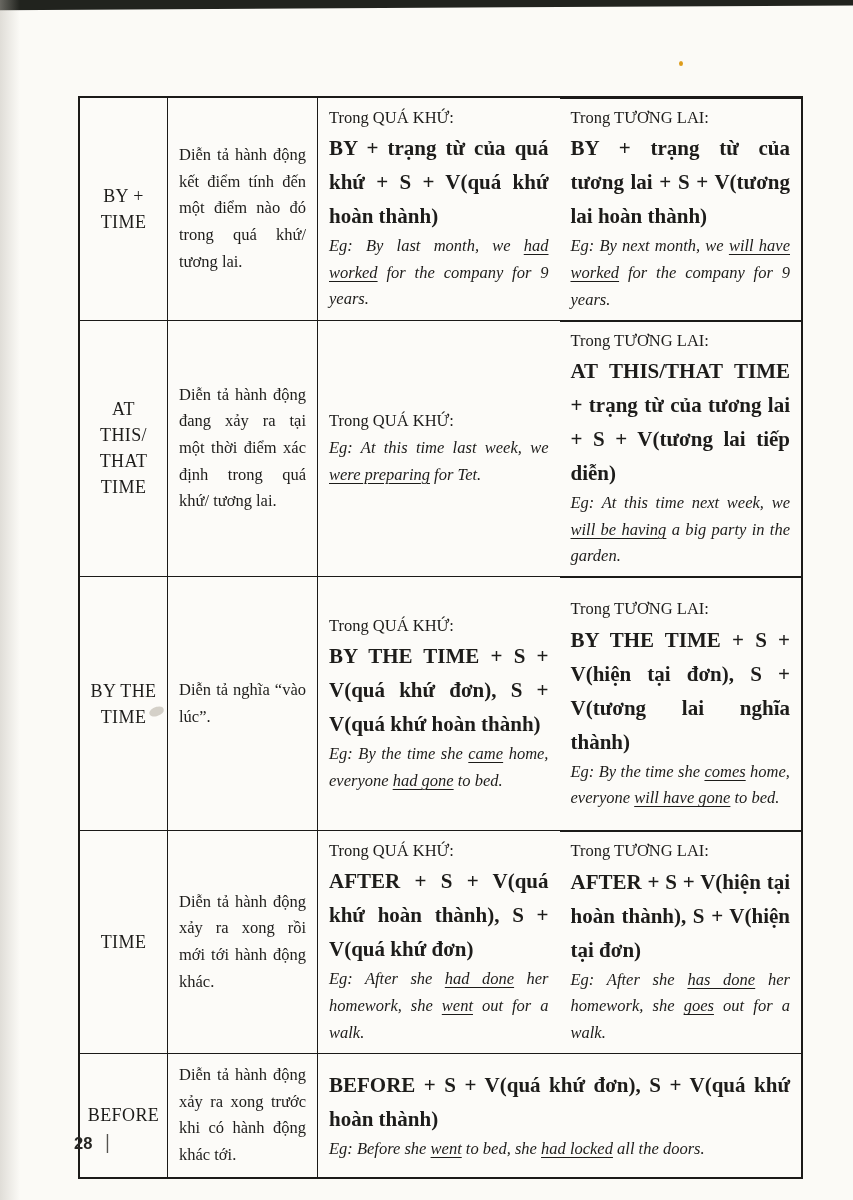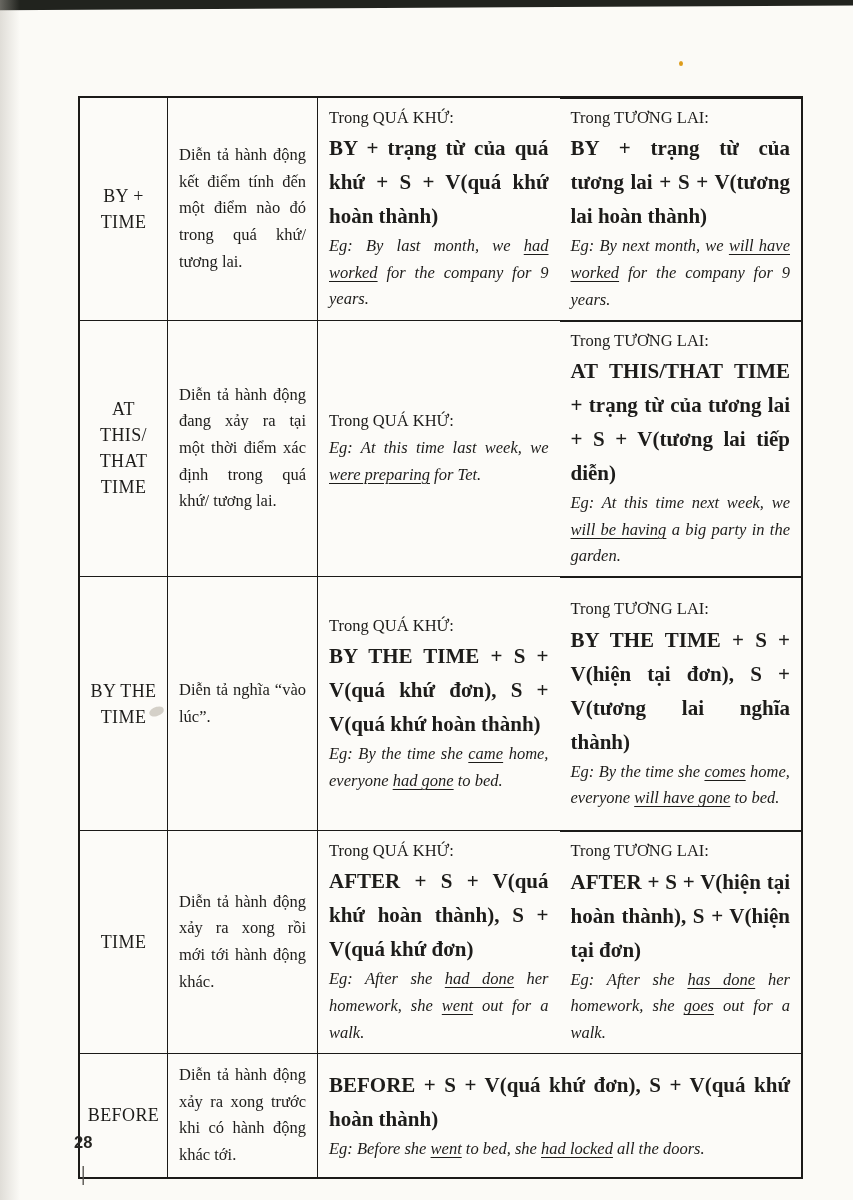--- a/index.html
+++ b/index.html
@@ -65,21 +65,20 @@
   .sec-heading{font-size:16.5px;line-height:1.6;}
   .formula{font-weight:bold;font-size:21px;line-height:1.62;text-align:justify;}
   .example{font-style:italic;font-size:16.5px;line-height:1.62;text-align:justify;}
   .example .u{
     text-decoration:underline;text-underline-offset:3px;text-decoration-thickness:1.4px;
   }
   
   .page-footer{
     position:absolute;left:74px;top:1133px;display:flex;align-items:center;gap:13px;
     font-family:"Liberation Sans","DejaVu Sans",sans-serif;
-    flex-direction:column;
   }
   .pagenum{font-weight:bold;font-size:16.5px;color:#262522;}
   .page-sep{font-size:17px;color:#55534f;font-weight:400;transform:scaleY(1.15);}
 </style>
 </head>
 <body>
 
 <div class="scan-top"></div>
 <div class="scan-left"></div>
 <div class="orange-dot"></div>

